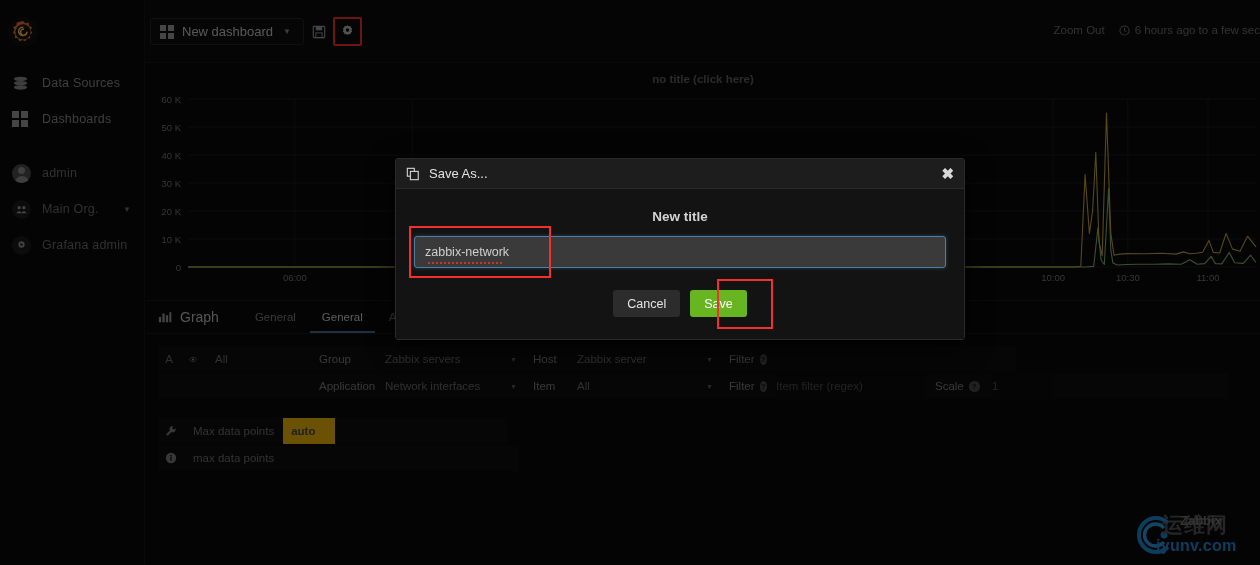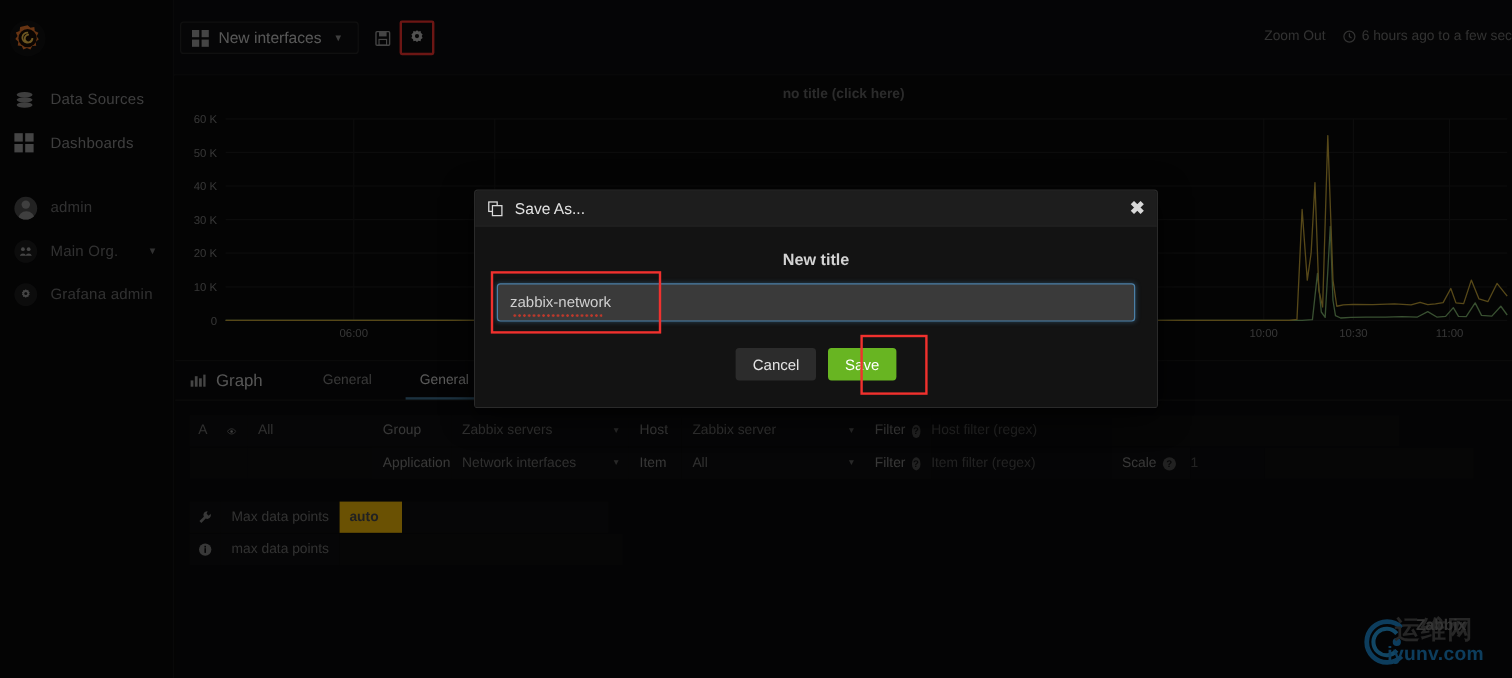--- a/index.html
+++ b/index.html
@@ -54,21 +54,21 @@
   #panel { position: absolute; left: 146px; top: 63px; right: 0; height: 237px; background: #0a0a0a; }
   .panel-title { text-align:center; font-size: 11.5px; color:#5f5f5f; font-weight:bold; padding-top:10px; cursor:pointer;}
   .graph-wrap { position:absolute; left:0; top:28px; right:0; height: 210px; }
   .gsvg { display:block; }
   .legend { position:absolute; left: 0; top: 208px; width:100%; display:flex; justify-content:center; gap: 18px; }
   .leg-item { display:flex; align-items:center; gap:6px; font-size: 10px; font-weight:bold; }
   .leg-dash { width: 11px; height: 2px; display:block; }
 
   
   #editor { position:absolute; left:146px; top: 300px; right:0; bottom:0; background: #0b0b0c; border-top:1px solid #171717;}
-  .ed-tabs { height: 33px; display:flex; align-items:center; gap: 16px; padding-left: 12px; border-bottom:1px solid #1a1a1a;}
+  .ed-tabs { height: 33px; display:flex; align-items:center; gap: 2px; padding-left: 12px; border-bottom:1px solid #1a1a1a;}
   .ed-brand { display:flex; align-items:center; gap:8px; margin-right: 22px; }
   .ed-brand-txt { font-size: 14px; color:#bdbdbd; font-weight: normal; }
   .ed-tab { font-size: 11.5px; color:#7e7e7e; padding: 9px 12px 8px; cursor:pointer; border-bottom: 2px solid transparent;}
   .ed-tab.active { color:#c9c9c9; border-bottom-color: #3f6f8f; }
 
   .qgrid { margin-top: 12px; padding-left: 12px; }
   .qrow { display:flex; align-items:stretch; height: 26px; margin-bottom: 1px; }
   .cell { display:flex; align-items:center; height:26px; font-size: 11.5px; color:#6c6c6c; }
   .cell.lbl { background: #0f0f10; color:#7d7d7d; padding: 0 9px; justify-content:flex-start; }
   .cell.val { background: #0f0f10; color:#6a6a6a; padding: 0 9px; position:relative; }
@@ -201,21 +201,21 @@
   <div id="topnav">
     <div class="nav-back">❮</div>
 
     <div class="dash-pill">
       <span class="grid-ico">
           <i></i>
           <i></i>
           <i></i>
           <i></i>
         </span>
-      <span class="dash-title">New interfaces</span>
+      <span class="dash-title">New dashboard</span>
       <span class="pill-caret">▼</span>
     </div>
 
     <div class="nav-btn nav-save">
       <svg width="14" height="14" viewBox="0 0 16 16">
         <rect x="1.5" y="1.5" width="13" height="13" rx="1" fill="none" stroke="#9a9a9a" stroke-width="1.3"></rect>
         <rect x="4.4" y="1.5" width="7.2" height="4.6" fill="#9a9a9a"></rect>
         <rect x="4.4" y="9" width="7.2" height="5.5" fill="none" stroke="#9a9a9a" stroke-width="1.1"></rect>
       </svg>
     </div>
@@ -319,21 +319,20 @@
         </div>
         <div class="cell lbl w-hl">Host</div>
         <div class="cell sel w-hv">
           <span>Zabbix server</span>
           <span class="sel-caret">▼</span>
         </div>
         <div class="cell lbl w-fl">
           <span>Filter</span>
           <span class="help-ico">?</span>
         </div>
-        <div class="cell ghost w-fv">Host filter (regex)</div>
         <div class="cell empty w-tail"></div>
       </div>
 
       <div class="qrow">
         <div class="cell empty w-a"></div>
         <div class="cell empty w-eye"></div>
         <div class="cell empty w-all"></div>
         <div class="cell lbl w-gl">Application</div>
         <div class="cell sel w-gv">
           <span>Network interfaces</span>

